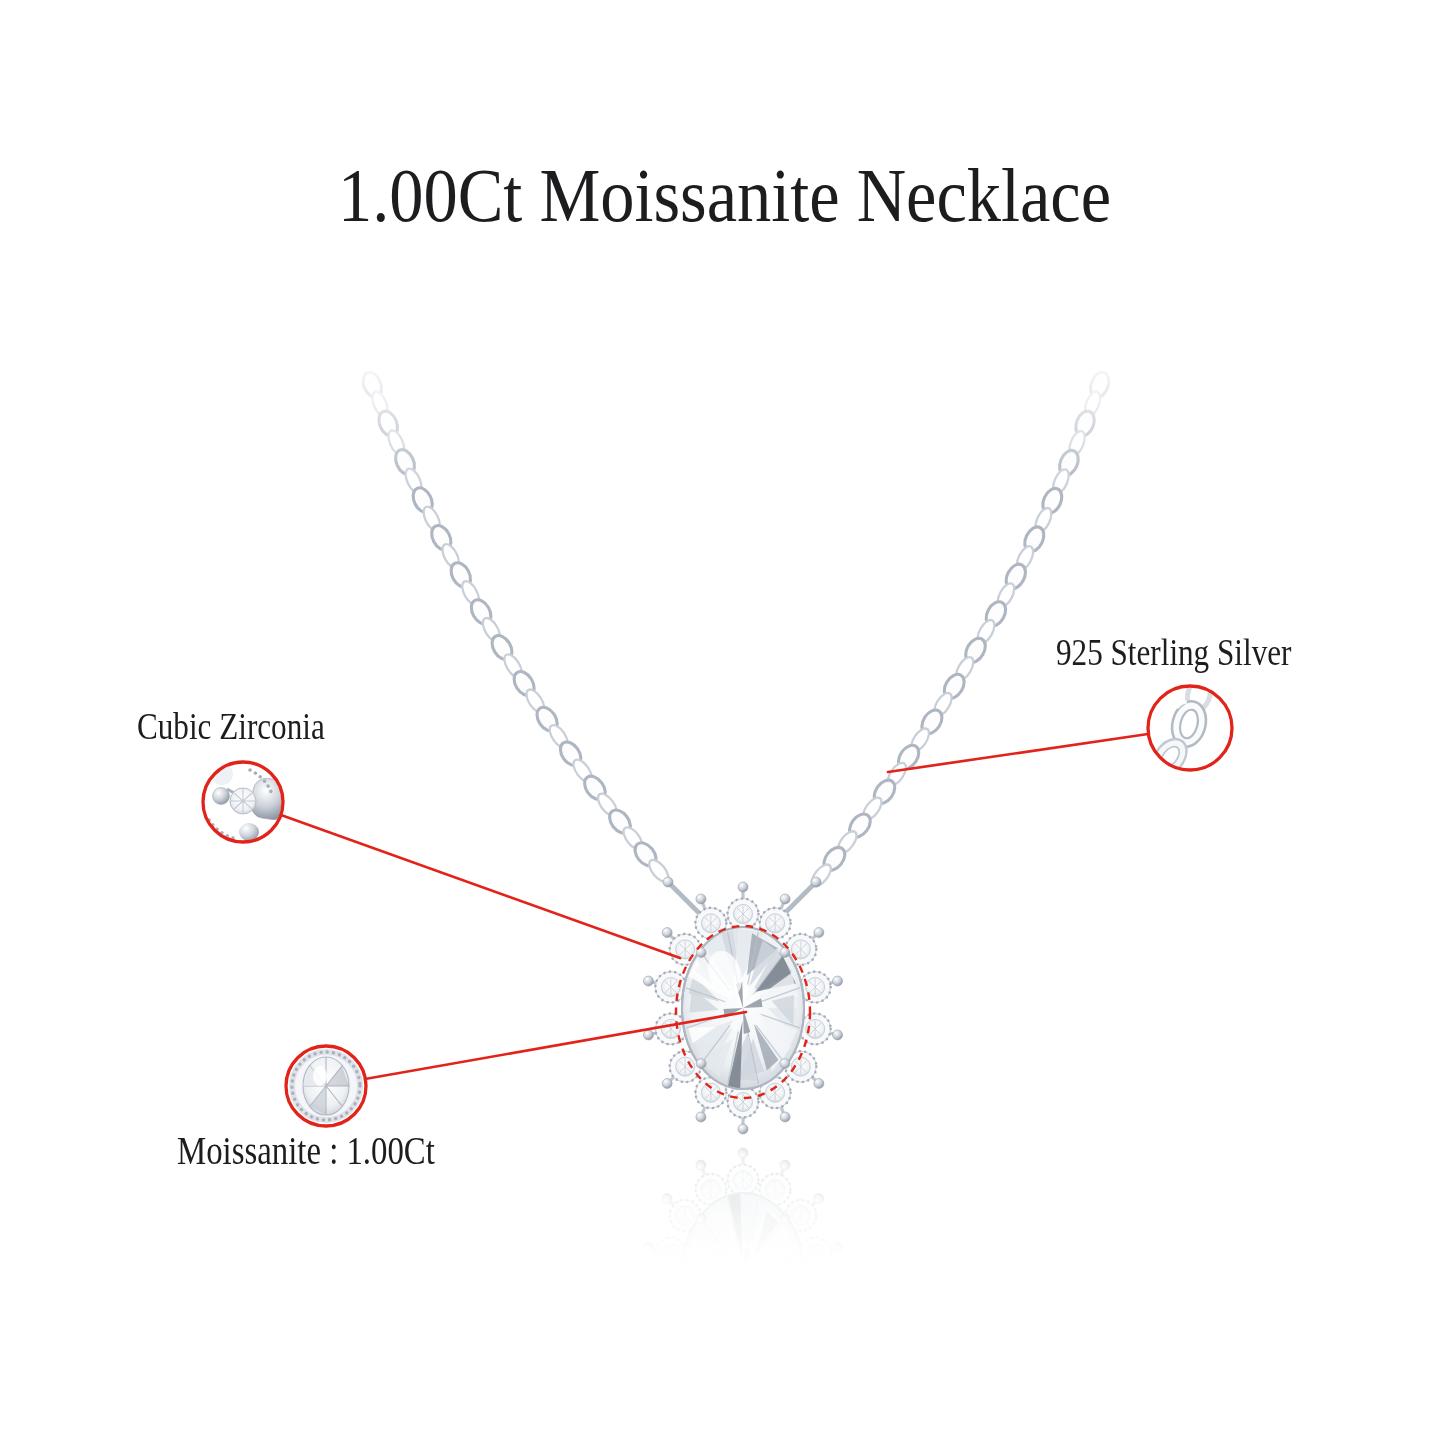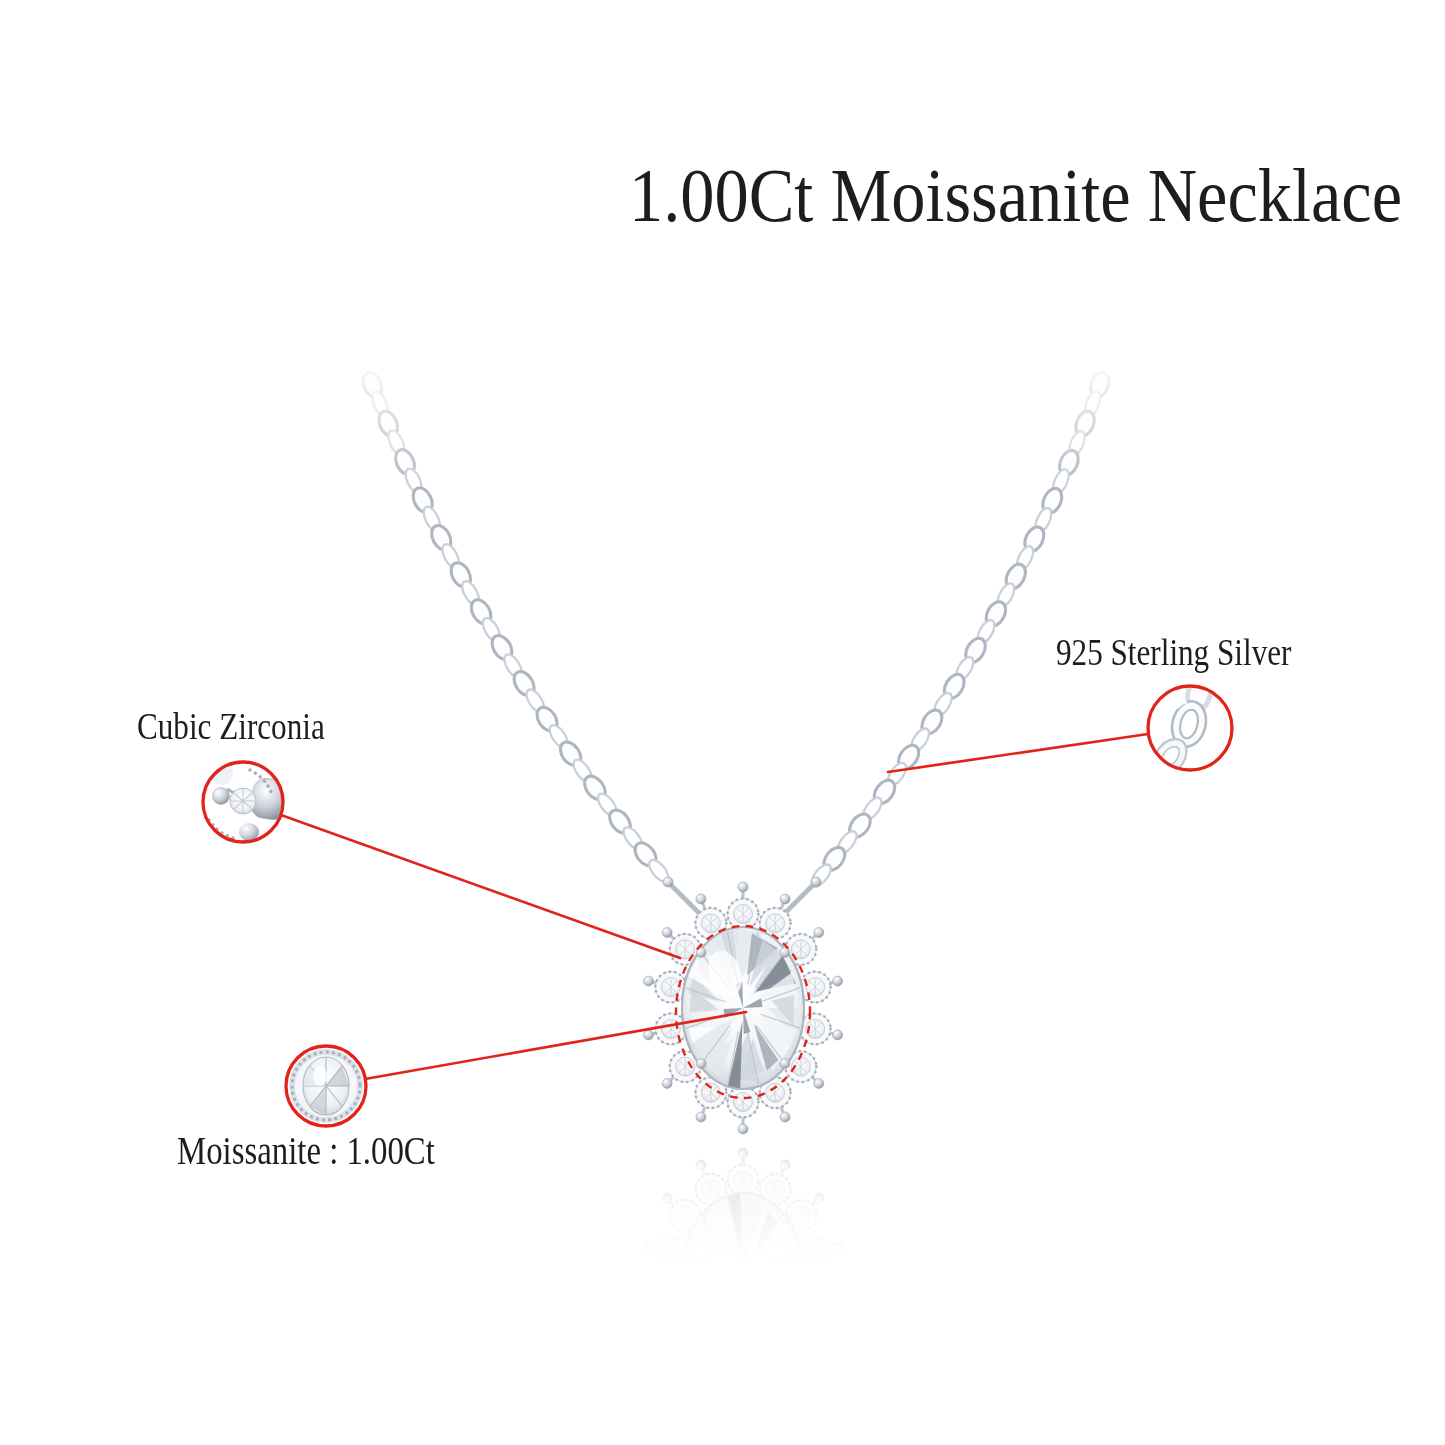--- a/index.html
+++ b/index.html
@@ -4,21 +4,21 @@
 <style>
   html,body{margin:0;padding:0;background:#fff;}
   .stage{
     position:relative;width:1445px;height:1445px;overflow:hidden;
     background:var(--bg,#ffffff);
     font-family:"Liberation Serif", serif;
     color:var(--ink,#1d1d1f);
   }
   .stage svg{position:absolute;left:0;top:0;}
   .title{
-    position:absolute;left:4px;right:0;top:154px;text-align:right;
+    position:absolute;left:4px;right:0;top:154px;text-align:center;
     font-size:76px;line-height:1.1;white-space:nowrap;color:var(--ink,#1d1d1f);
   }
   .title .tx{display:inline-block;transform:scaleX(.9);transform-origin:50% 50%;}
   .callout{
     position:absolute;font-size:38px;line-height:1.1;white-space:nowrap;
     color:var(--ink,#1d1d1f);transform:scaleX(.82);transform-origin:0 0;
   }
   .callout.cz{left:137px;top:706px;}
   .callout.ag{left:1056px;top:632px;}
   .callout.mo{left:177px;top:1129px;font-size:40px;}

